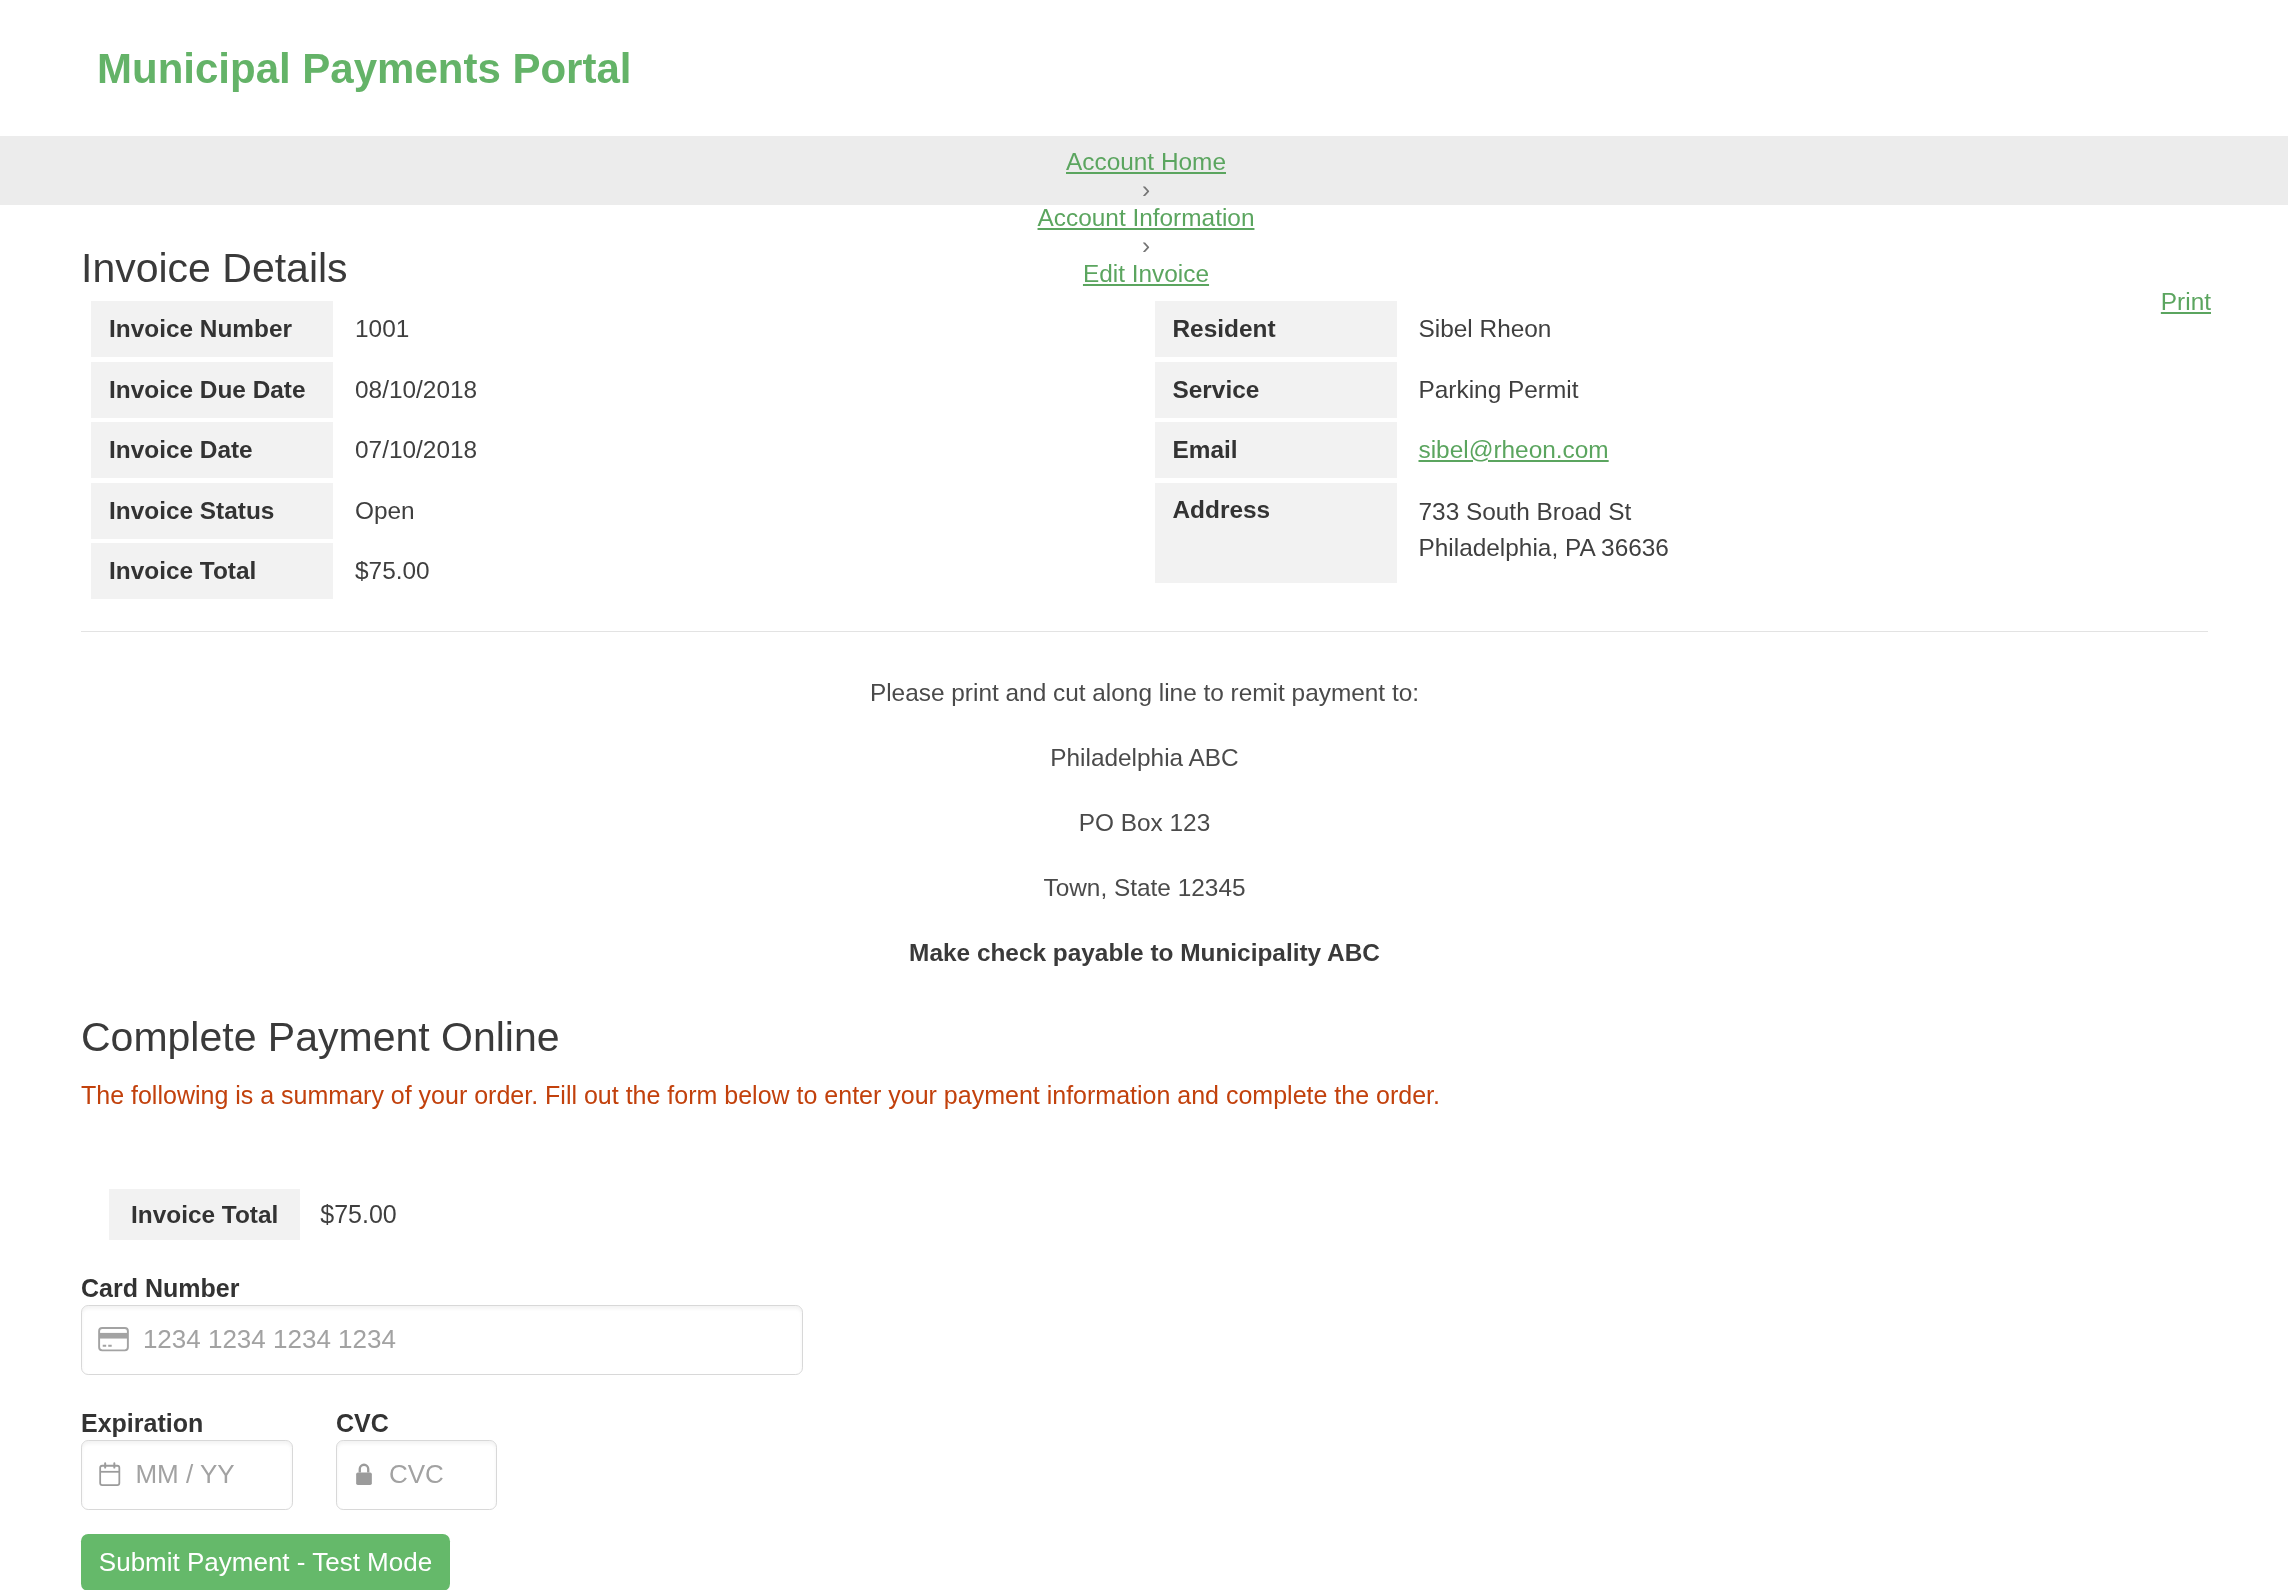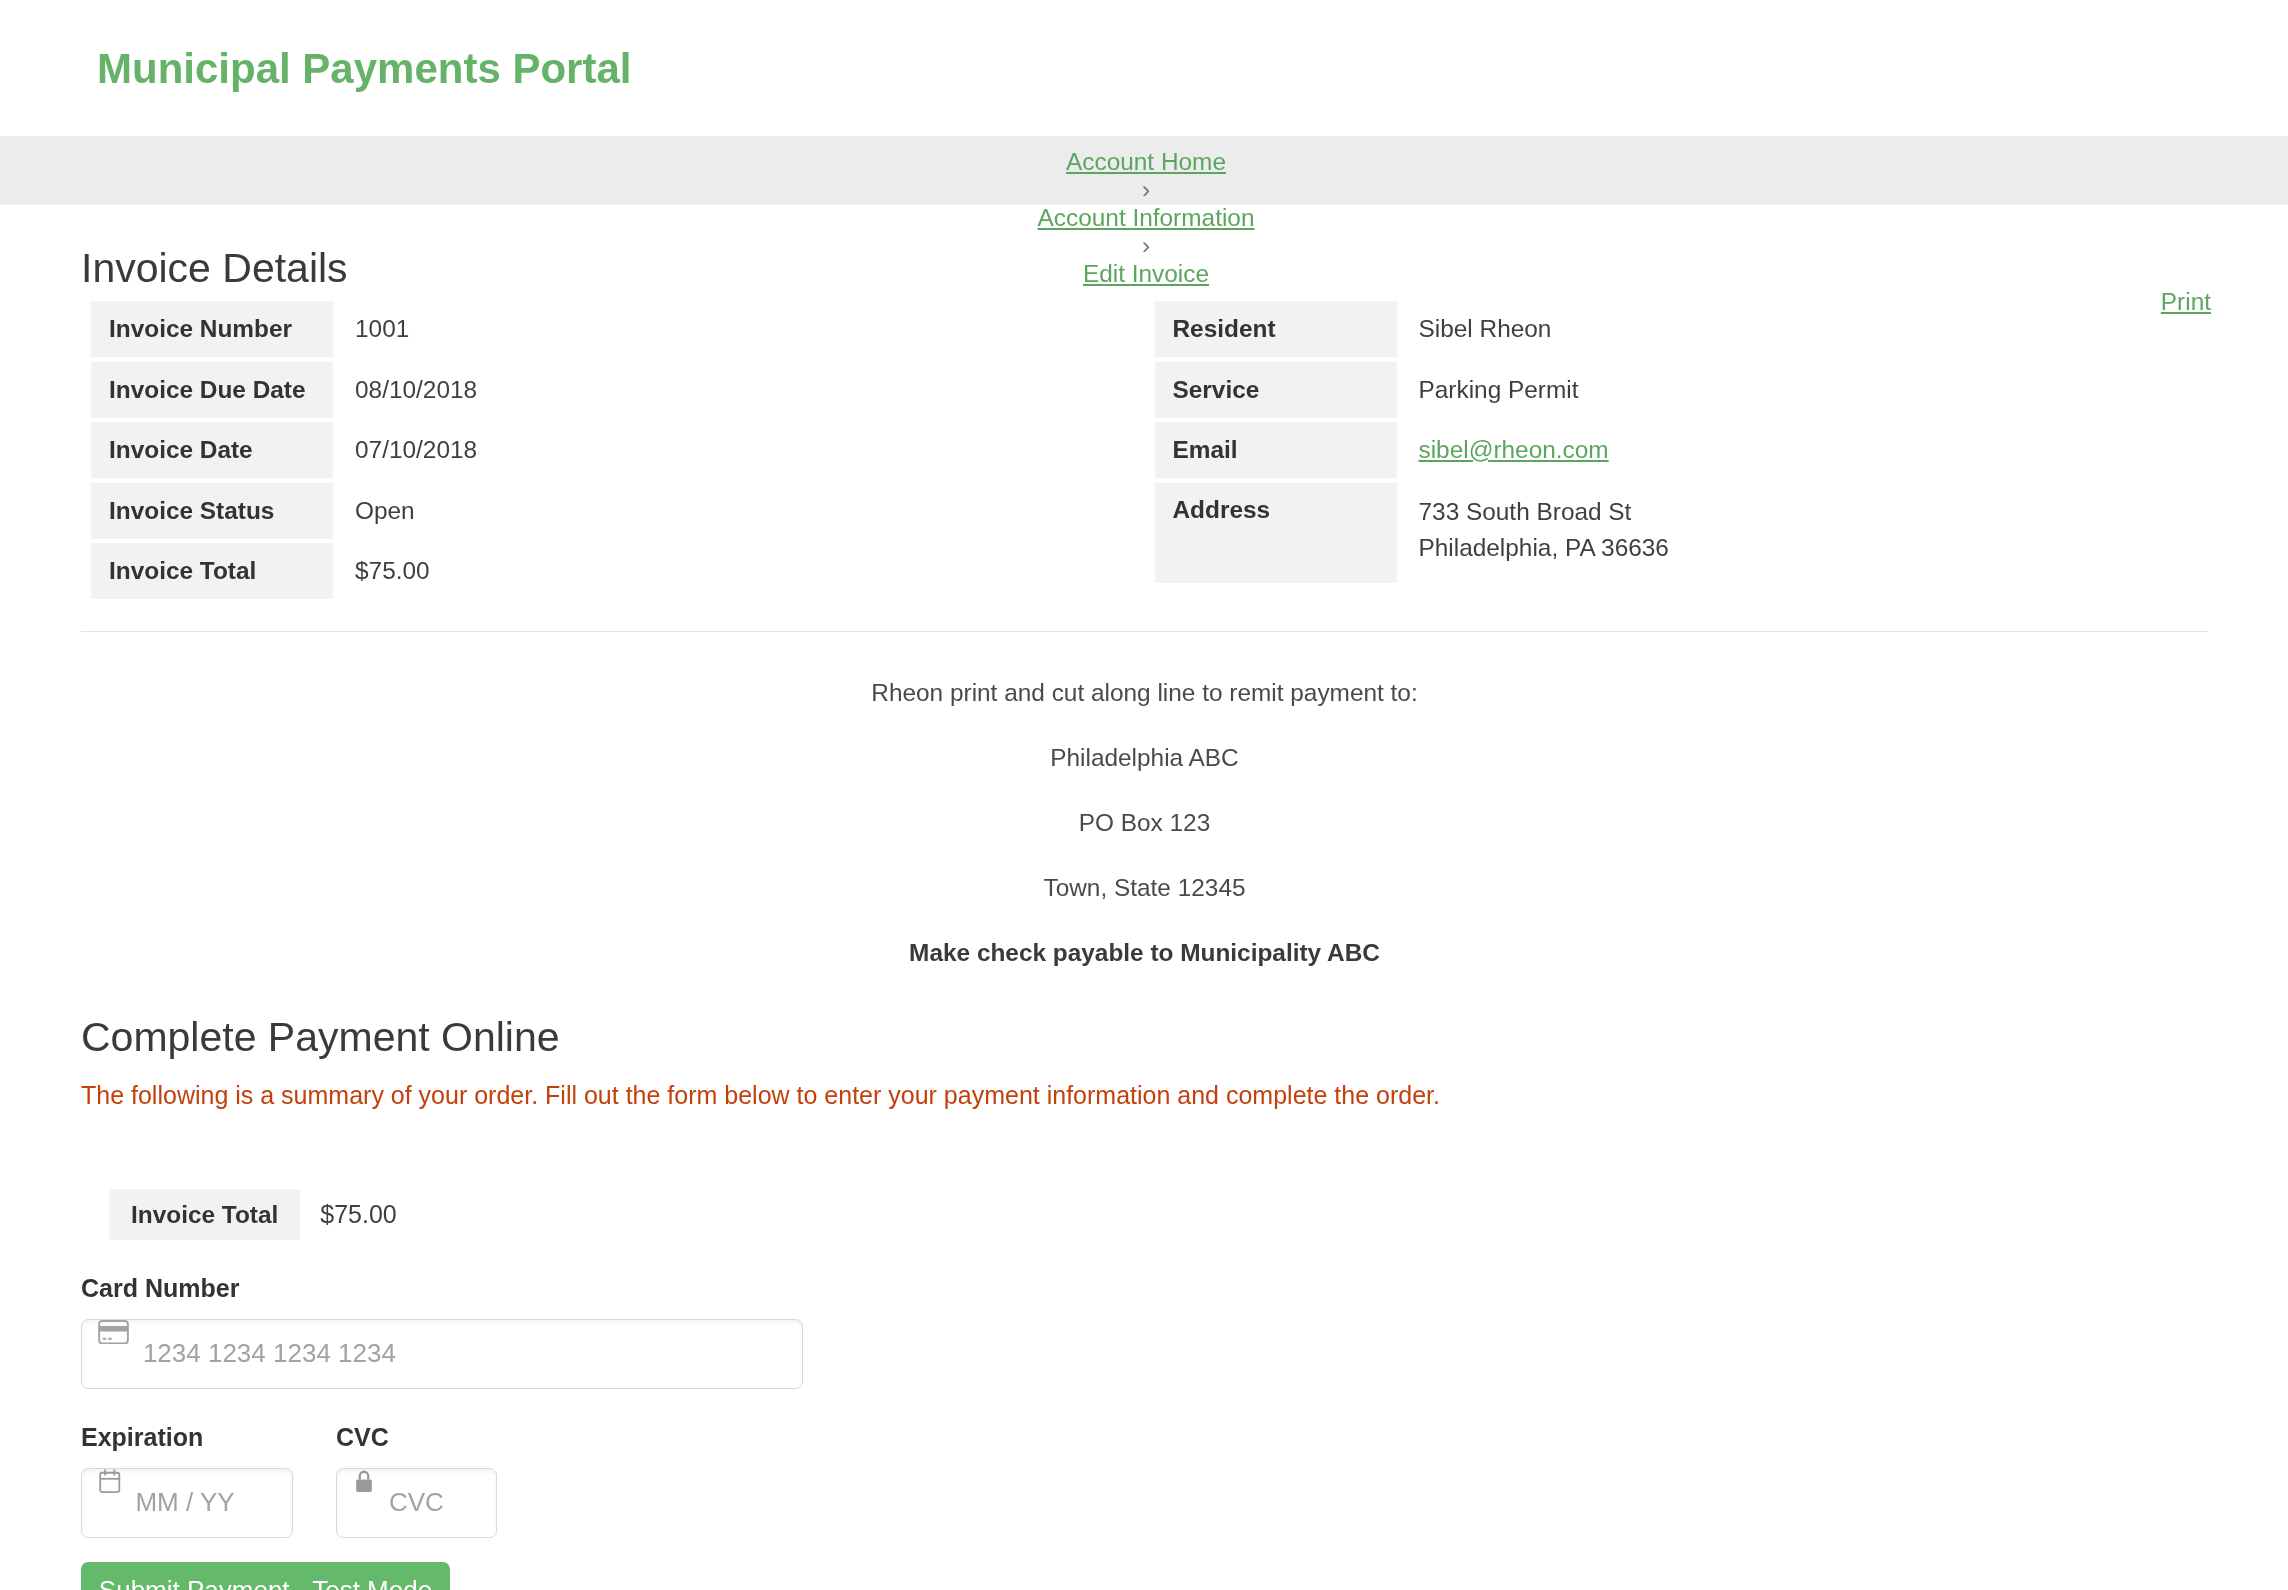--- a/index.html
+++ b/index.html
@@ -64,23 +64,23 @@
   h2.pay-heading{margin-top:47px;}
   .pay-desc{margin:20px 0 0 0;font-size:25px;line-height:29px;color:#c2410c;}
   .summary-row{display:flex;align-items:center;margin:79px 0 0 28px;}
   .summary-label{
     background:var(--cell_bg);font-weight:700;font-size:24.4px;color:#333;
     height:51px;line-height:51px;padding:0 22px;
   }
   .summary-value{margin-left:20px;font-size:25px;}
   .field-label{font-weight:700;font-size:25px;color:#333;margin:34px 0 0 0;line-height:29px;}
   .input-box{
-    display:flex;height:70px;background:#fff;
+    display:flex;align-items:center;height:70px;background:#fff;
     border:0.9px solid #d8d8d8;border-radius:7.2px;padding:0 16.3px;
-    box-shadow:inset 0 2.7px 3.6px rgba(0,0,0,0.05);margin-top:16px;
+    box-shadow:inset 0 2.7px 3.6px rgba(0,0,0,0.05);margin-top:2px;
   }
   .input-box svg{flex-shrink:0;margin-right:13.6px;}
   .input-box input{
     border:none;outline:none;background:transparent;flex:1;min-width:0;
     font-family:inherit;font-size:26px;color:#3f3f3f;padding:0;
   }
   .input-box input::placeholder{color:#a2a2a2;opacity:1;}
   .card-box{width:722px;}
   .exp-cvc-row{display:flex;gap:43px;}
   .exp-box{width:212px;}
@@ -157,21 +157,21 @@
           <div>733 South Broad St</div>
           <div>Philadelphia, PA 36636</div>
         </div>
       </div>
     </div>
   </div>
 
   <hr class="divider">
 
   <div class="remit-block">
-    <p>Rheon print and cut along line to remit payment to:</p>
+    <p>Please print and cut along line to remit payment to:</p>
     <p>Philadelphia ABC</p>
     <p>PO Box 123</p>
     <p>Town, State 12345</p>
     <p class="bold">Make check payable to Municipality ABC</p>
   </div>
 
   <h2 class="section-heading pay-heading">Complete Payment Online</h2>
   <p class="pay-desc">The following is a summary of your order. Fill out the form below to enter your payment information and complete the order.</p>
 
   <div class="summary-row">

